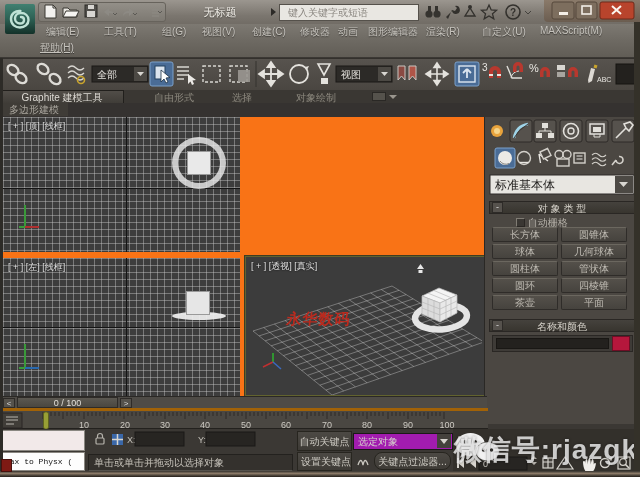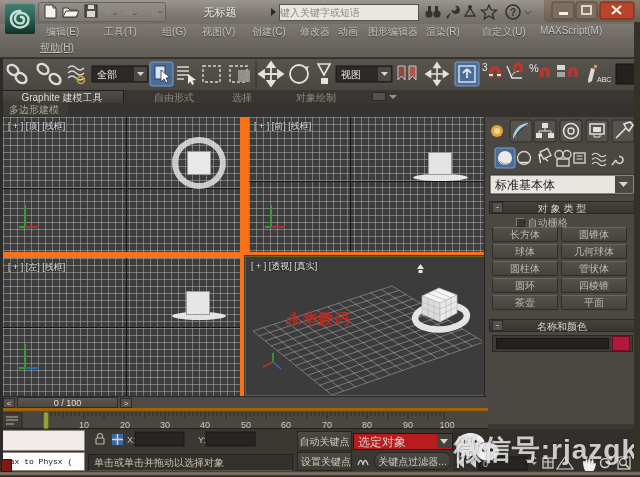--- a/index.html
+++ b/index.html
@@ -13,21 +13,21 @@
   background:linear-gradient(#9b968f, #7b766f 60%, #6f6a63); }
 #winctl { right:0; top:0; width:96px; height:22px;
   background:linear-gradient(#8a7a6a,#6b5d50); border-bottom-left-radius:4px;}
 #logo { left:5px; top:4px; width:30px; height:30px; z-index:50;
   background:linear-gradient(180deg,#418071 0%, #2f6457 45%, #133129 100%);
   border-radius:2px; }
 #qat { left:38px; top:2px; width:128px; height:20px;
   background:linear-gradient(#938f88,#7d7972); border-radius:3px; border:1px solid #67635c;}
 #title { left:190px; top:5px; width:60px; text-align:center; color:#efece6; font-size:11px; text-shadow:0 1px 1px #4a4843;}
 #search { left:279px; top:4px; width:140px; height:17px; background:#e9e7e2; border:1px solid #55514b; }
-#search span { color:#8b8781; font-size:10px; line-height:15px; display:block;}
+#search span { color:#8b8781; font-size:10px; line-height:15px; display:block;margin-left:8px;}
 
 
 #menubar { left:0; top:24px; width:640px; height:16px; background:linear-gradient(#7d7972,#6e6a63); color:#c6c3bd; font-size:10px; }
 #menubar span { position:absolute; top:1px; text-shadow:0 1px 1px #3c3a36;}
 #menubar2 { left:0; top:40px; width:640px; height:17px; background:linear-gradient(#6e6a63,#615d56); color:#c6c3bd; font-size:10px;}
 #menubar2 span { position:absolute; top:1px; text-shadow:0 1px 1px #3c3a36;text-decoration:underline;}
 
 
 #toolbar { left:0; top:58px; width:640px; height:32px; background:linear-gradient(#57534e,#4a4641); border-top:1px solid #33302c; }
 
@@ -250,31 +250,20 @@
     <div class="vp" id="vpTL" style="left:3px;top:0;width:237px;height:135px;">
       <div class="axline" style="left:0;top:71px;width:237px;height:1px;"></div>
       <div class="axline" style="left:123px;top:0;width:1px;height:135px;"></div>
       <div style="position:absolute;left:169px;top:20px;width:54px;height:52px;border:6px solid rgba(232,232,232,0.82);border-radius:50%;"></div>
       <div style="position:absolute;left:184px;top:34px;width:24px;height:24px;background:#e9e9e9;border:1px solid #9a9a9a;"></div>
       <svg style="position:absolute;left:14px;top:86px;" width="30" height="32">
         <path d="M8 2 v22 m0 0 h-6" stroke="#3a9a3a" stroke-width="2" fill="none"></path>
         <path d="M8 24 h14" stroke="#b03030" stroke-width="2" fill="none"></path>
       </svg>
       <div class="vplabel">[ + ] [顶] [线框]</div>
-    </div>
-    <div class="vp" id="vpTR" style="left:249px;top:0;width:235px;height:135px;">
-      <div class="axline" style="left:0;top:64px;width:235px;height:1px;"></div>
-      <div class="axline" style="left:101px;top:0;width:1px;height:135px;"></div>
-      <div style="position:absolute;left:164px;top:57px;width:55px;height:7px;background:rgba(242,242,242,0.93);border-radius:50%;"></div>
-      <div style="position:absolute;left:179px;top:35px;width:24px;height:23px;background:#e4e4e4;border:1px solid #9a9a9a;"></div>
-      <svg style="position:absolute;left:14px;top:86px;" width="30" height="32">
-        <path d="M8 2 v22 m0 0 h-6" stroke="#3a9a3a" stroke-width="2" fill="none"></path>
-        <path d="M8 24 h14" stroke="#b03030" stroke-width="2" fill="none"></path>
-      </svg>
-      <div class="vplabel">[ + ] [前] [线框]</div>
     </div>
     <div class="vp" id="vpBL" style="left:3px;top:141px;width:237px;height:138px;">
       <div class="axline" style="left:0;top:69px;width:237px;height:1px;"></div>
       <div class="axline" style="left:123px;top:0;width:1px;height:138px;"></div>
       <div style="position:absolute;left:169px;top:54px;width:54px;height:8px;background:rgba(240,240,240,0.92);border-radius:50%;"></div>
       <div style="position:absolute;left:183px;top:33px;width:24px;height:24px;background:#e6e6e6;border:1px solid #9a9a9a;"></div>
       <svg style="position:absolute;left:14px;top:84px;" width="30" height="34">
         <path d="M8 2 v24 m0 0 h-6" stroke="#3a9a3a" stroke-width="2" fill="none"></path>
         <path d="M8 26 h14" stroke="#2a6ab0" stroke-width="2" fill="none"></path>
       </svg>
@@ -419,21 +408,21 @@
       <text x="108" y="14" font-size="9" fill="#c4c1ba" font-family="Liberation Sans">Y:</text>
       <rect x="116" y="3" width="49" height="14" fill="#272522" stroke="#1b1917"></rect>
       <g transform="translate(227,10)">
         <circle cx="-4" cy="0" r="3.2" fill="none" stroke="#cfccc5" stroke-width="2"></circle>
         <path d="M-1 0 h14 m-4 0 v3 m-3 -3 v3" stroke="#cfccc5" stroke-width="2" fill="none"></path>
       </g>
     </svg>
     <div style="position:absolute;left:88px;top:25px;width:205px;height:17px;background:#34312d;border:1px solid #23211e;border-bottom-color:#55524c;color:#c6c2ba;font-size:10px;line-height:16px;padding-left:5px;">单击或单击并拖动以选择对象</div>
     <div class="sbtn" style="left:297px;top:2px;width:55px;height:20px;line-height:19px;">自动关键点</div>
     <div class="sbtn" style="left:297px;top:23px;width:55px;height:19px;line-height:18px;text-align:right;">设置关键点</div>
-    <div style="position:absolute;left:353px;top:4px;width:100px;height:17px;background:#b91c1c;border:1px solid #1b1917;color:#d6d3cc;font-size:12px;line-height:16px;padding-left:4px;">选定对象</div>
+    <div style="position:absolute;left:353px;top:4px;width:100px;height:17px;background:#a21caf;border:1px solid #1b1917;color:#d6d3cc;font-size:10px;line-height:16px;padding-left:4px;">选定对象</div>
     <div style="position:absolute;left:437px;top:5px;width:14px;height:14px;background:#44413c;"></div>
     <svg style="position:absolute;left:437px;top:5px;" width="14" height="14">
         <path d="M3 5 l4 5 4 -5 z" fill="#d8d5cf"></path>
       </svg>
     <svg style="position:absolute;left:355px;top:24px;" width="18" height="18">
         <path d="M3 12 q3 -9 5 0 q2 -9 5 0" stroke="#c9c6bf" stroke-width="1.3" fill="none"></path>
       </svg>
     <div class="sbtn" style="left:374px;top:23px;width:77px;height:18px;line-height:17px;border-radius:8px;">关键点过滤器...</div>
     <svg style="position:absolute;left:455px;top:25px;" width="180" height="19" viewBox="0 0 180 19">
       <g fill="#d8d5cf">

